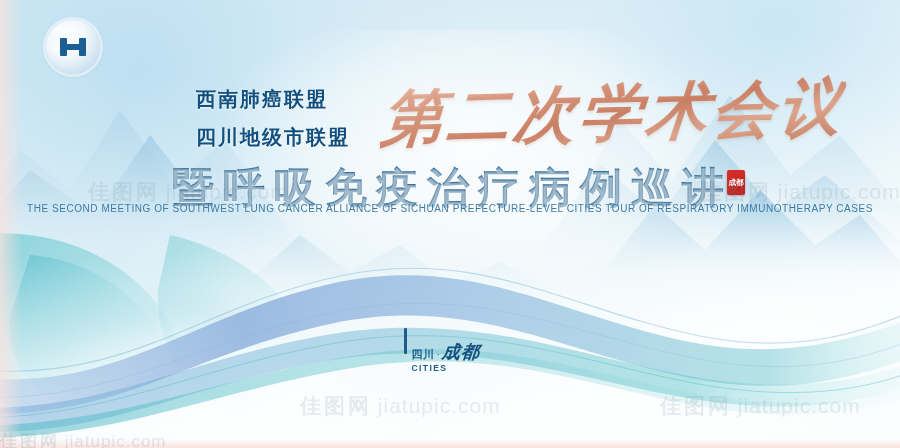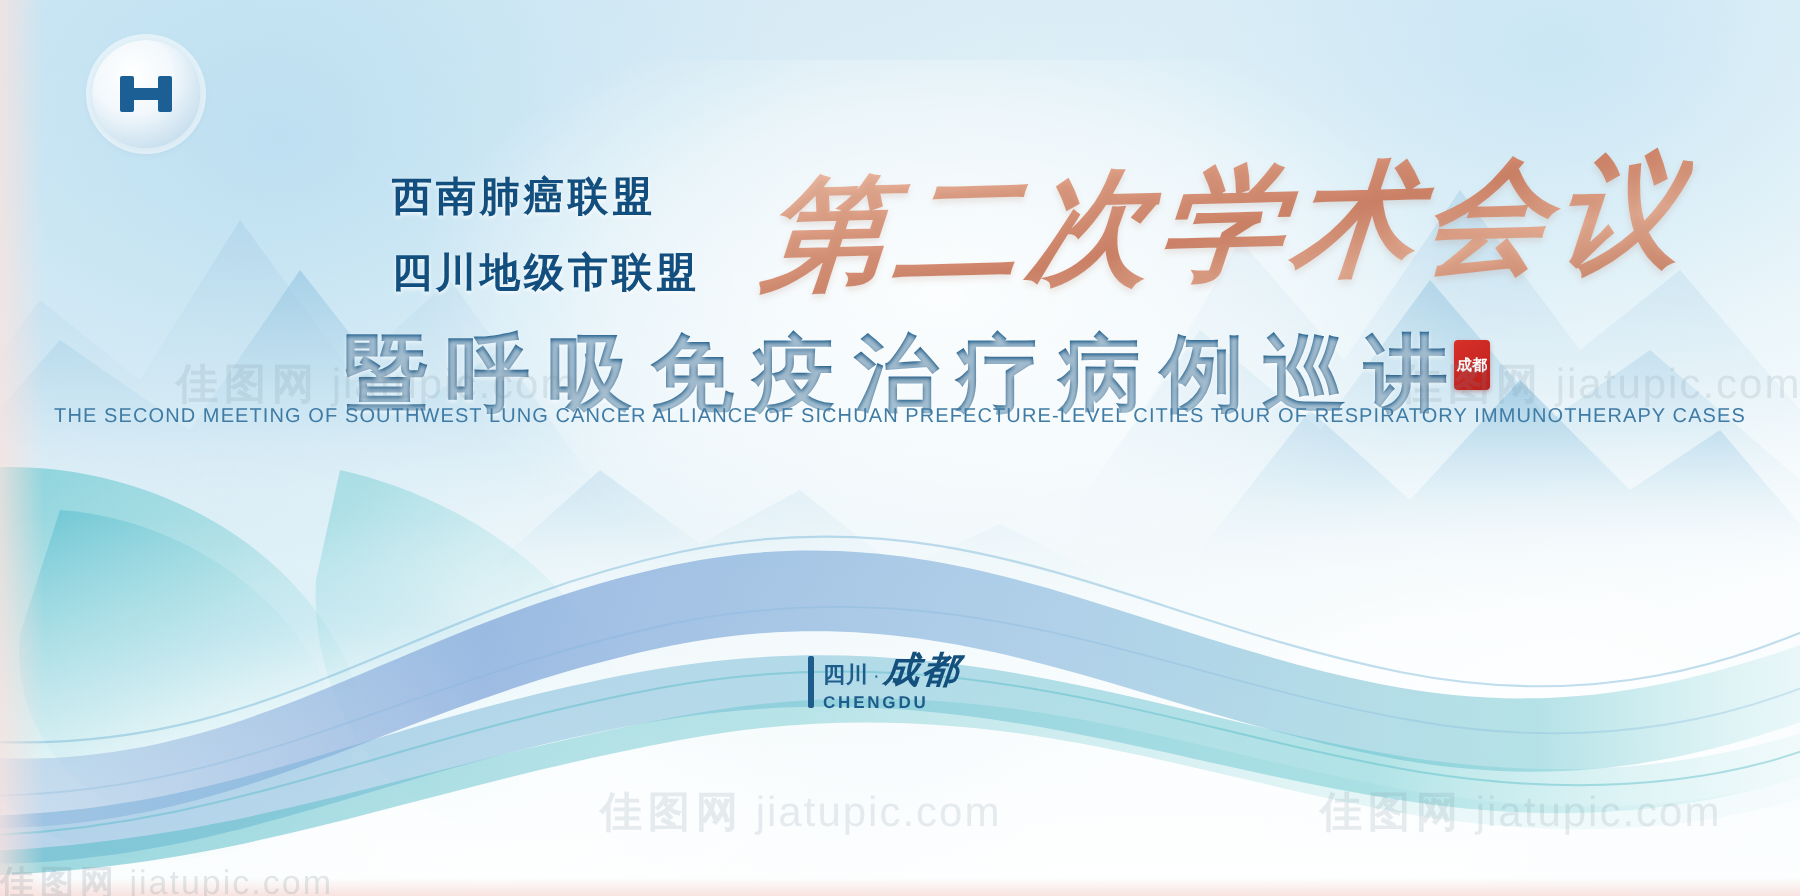--- a/index.html
+++ b/index.html
@@ -176,21 +176,21 @@
 
   
   .badge{
     position:absolute;left:404px;top:327px;
     display:flex;align-items:flex-start;gap:5px;
   }
   .badge-bar{
     width:2.5px;height:26px;background:#1d5c8b;margin-top:1px;border-radius:1px;
   }
   .badge-col{display:flex;flex-direction:column;}
-  .badge-top{display:flex;align-items:baseline;gap:2px;}
+  .badge-top{display:flex;align-items:baseline;gap:2px;margin-top:17px;}
   .badge-prov{
     font-family:"Liberation Sans","DejaVu Sans",sans-serif;
     font-size:11px;font-weight:700;color:#1d5c8b;letter-spacing:.5px;
   }
   .badge-dot{font-size:10px;color:#1d5c8b;}
   .badge-city{
     font-family:"Liberation Serif","DejaVu Serif",serif;
     font-size:18px;font-weight:700;font-style:italic;
     color:#14507d;line-height:17px;letter-spacing:1px;
     transform:skewX(-5deg);
@@ -377,21 +377,21 @@
 
 
   <div class="badge">
     <div class="badge-bar"></div>
     <div class="badge-col">
       <div class="badge-top">
         <span class="badge-prov">四川</span>
         <span class="badge-dot">·</span>
         <span class="badge-city">成都</span>
       </div>
-      <div class="badge-en">CHENGDU</div>
+      <div class="badge-en">CITIES</div>
     </div>
   </div>
 
   <div class="wm wm-a">
     <span class="cn">佳图网</span>
     <span class="en">jiatupic.com</span>
   </div>
   <div class="wm wm-b">
     <span class="cn">佳图网</span>
     <span class="en">jiatupic.com</span>

